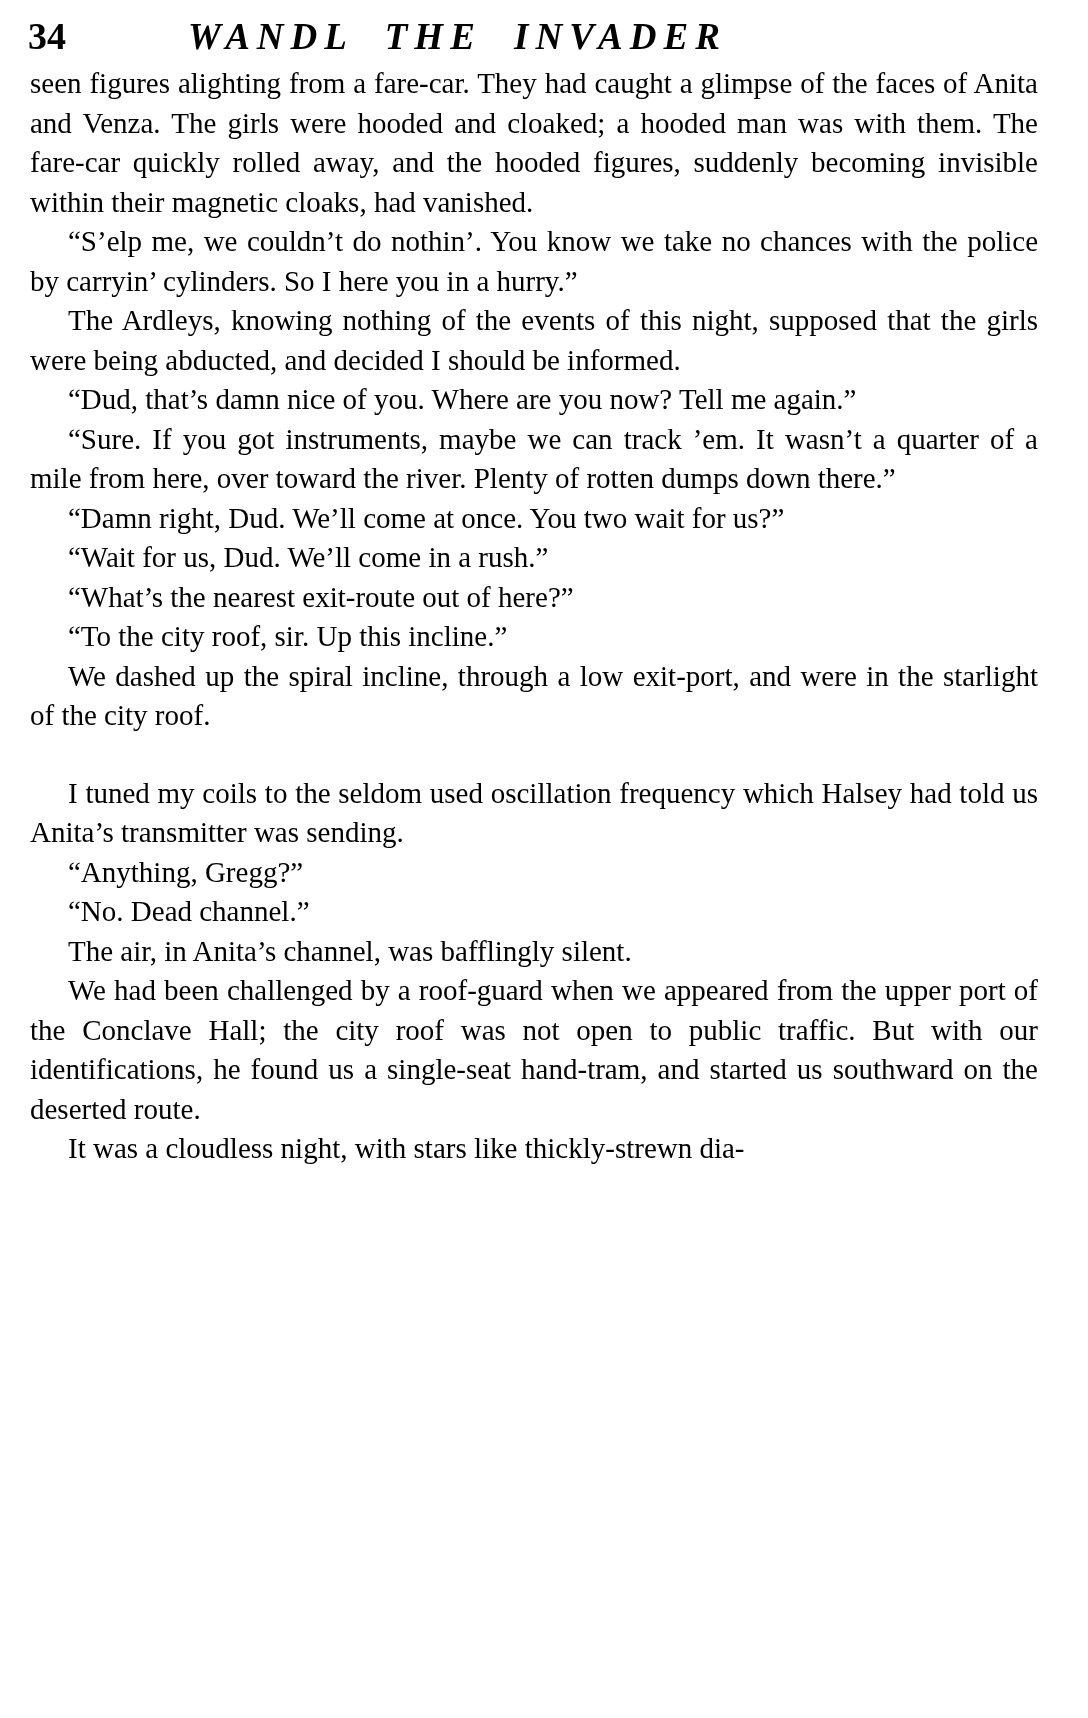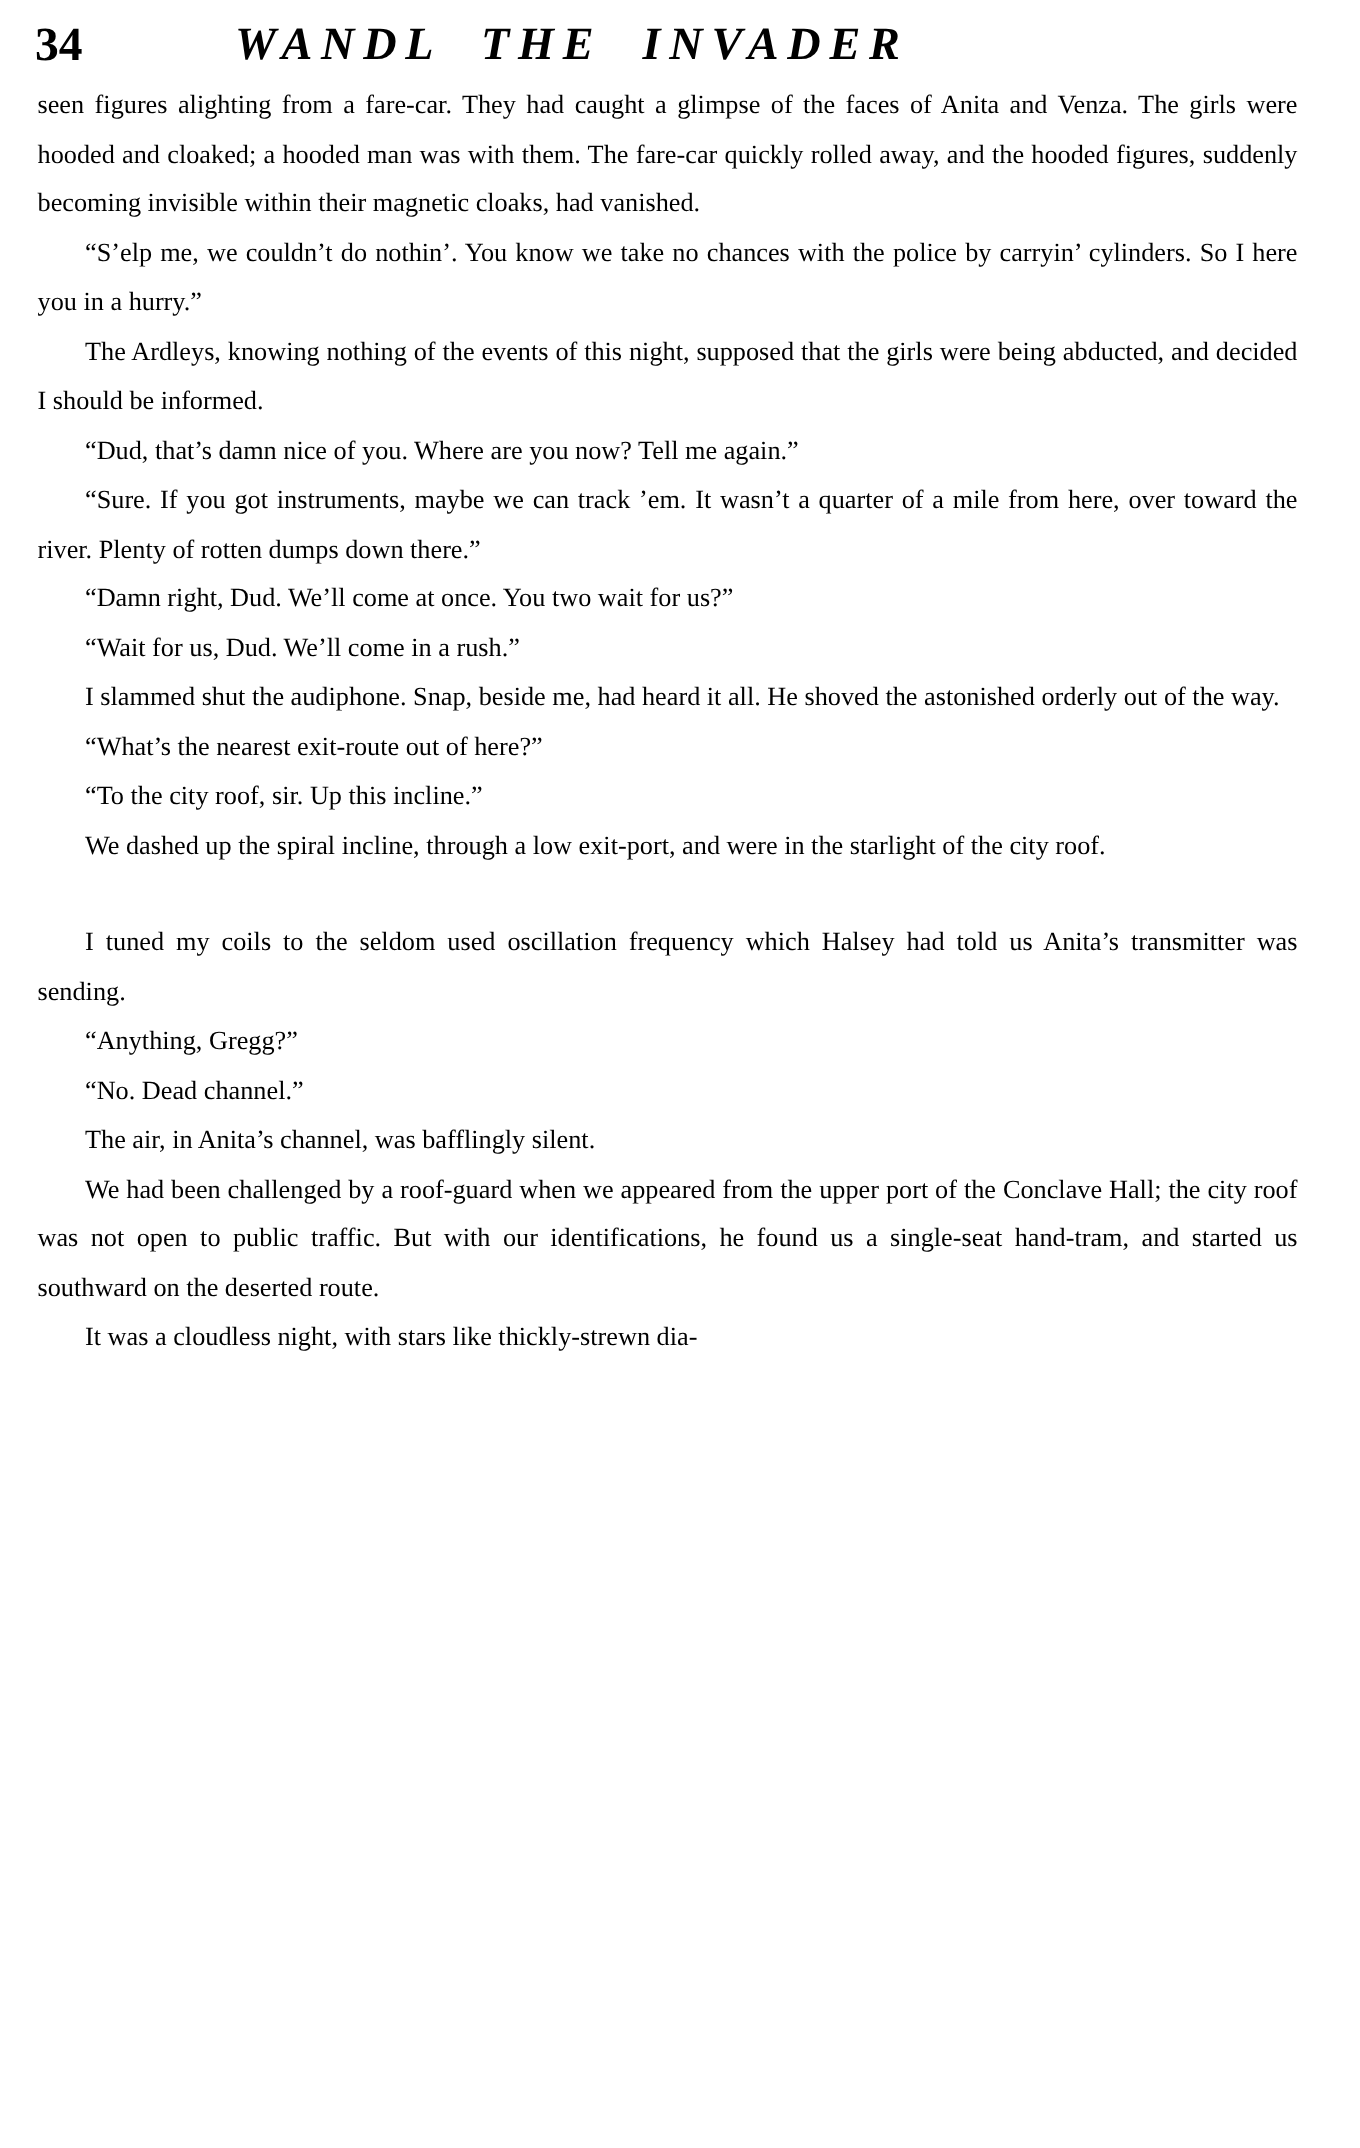--- a/index.html
+++ b/index.html
@@ -16,21 +16,21 @@
   }
   .page {
     position: relative;
     width: 1088px;
     height: 1718px;
     box-sizing: border-box;
     padding: 14px 40px 0 24px;
   }
   .header {
     display: flex;
-    align-items: flex-start;
+    align-items: flex-end;
     margin: 0 0 6px 0;
     padding: 0 0 0 4px;
   }
   .folio {
     font-size: 38px;
     font-weight: bold;
     font-family: "Liberation Serif", serif;
     letter-spacing: 0px;
     width: 150px;
     flex: 0 0 auto;
@@ -40,21 +40,21 @@
     text-align: left;
     font-size: 37px;
     font-weight: bold;
     letter-spacing: 7px;
     word-spacing: 16px;
     font-family: "Liberation Serif", serif;
     padding-left: 10px;
     font-style: italic;
   }
   .body-text {
-    font-size: 21px;
+    font-size: 29px;
     line-height: 39.5px;
     text-align: justify;
     text-justify: inter-word;
     padding: 0 10px 0 6px;
   }
   .body-text p {
     margin: 0;
     text-indent: 0;
   }
   .body-text p.indent {
@@ -75,21 +75,20 @@
   </div>
 
   <div class="body-text">
     <p>seen figures alighting from a fare-car. They had caught a glimpse of the faces of Anita and Venza. The girls were hooded and cloaked; a hooded man was with them. The fare-car quickly rolled away, and the hooded figures, suddenly becoming invisible within their magnetic cloaks, had vanished.</p>
     <p class="indent">“S’elp me, we couldn’t do nothin’. You know we take no chances with the police by carryin’ cylinders. So I here you in a hurry.”</p>
     <p class="indent">The Ardleys, knowing nothing of the events of this night, supposed that the girls were being abducted, and decided I should be informed.</p>
     <p class="indent">“Dud, that’s damn nice of you. Where are you now? Tell me again.”</p>
     <p class="indent">“Sure. If you got instruments, maybe we can track ’em. It wasn’t a quarter of a mile from here, over toward the river. Plenty of rotten dumps down there.”</p>
     <p class="indent">“Damn right, Dud. We’ll come at once. You two wait for us?”</p>
     <p class="indent">“Wait for us, Dud. We’ll come in a rush.”</p>
-    <p class="indent">I slammed shut the audiphone. Snap, beside me, had heard it all. He shoved the astonished orderly out of the way.</p>
     <p class="indent">“What’s the nearest exit-route out of here?”</p>
     <p class="indent">“To the city roof, sir. Up this incline.”</p>
     <p class="indent">We dashed up the spiral incline, through a low exit-port, and were in the starlight of the city roof.</p>
 
     <div class="gap"></div>
 
     <p class="indent">I tuned my coils to the seldom used oscillation frequency which Halsey had told us Anita’s transmitter was sending.</p>
     <p class="indent">“Anything, Gregg?”</p>
     <p class="indent">“No. Dead channel.”</p>
     <p class="indent">The air, in Anita’s channel, was bafflingly silent.</p>

